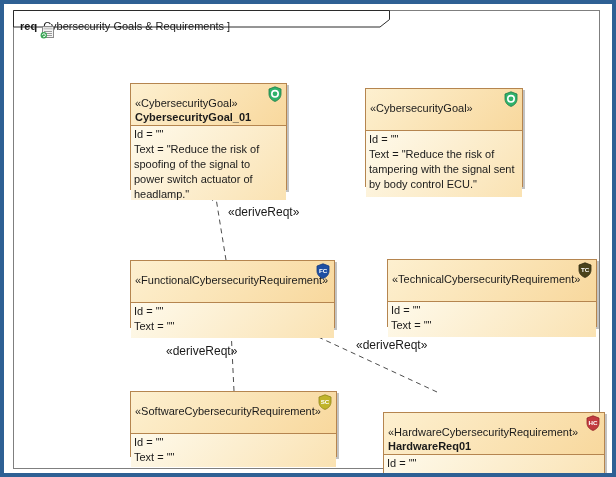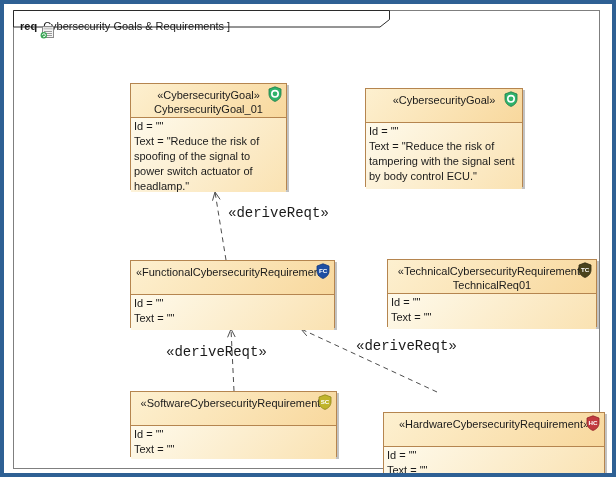--- a/index.html
+++ b/index.html
@@ -21,44 +21,44 @@
   .tab-text b { font-weight:bold; }
   .diagram-icon { display:inline-block; position:relative; top:0px; }
 
   .node {
     position:absolute; box-sizing:border-box;
     border:1px solid var(--node-border,#b5854f);
     box-shadow:2px 2px 0 var(--node-shadow,#bdbdbd);
     font-size:11px;
   }
   .node-header {
-    position:relative; text-align:center; padding:5px 4px 1px 4px;
+    position:relative; text-align:left; padding:13px 4px 1px 4px;
     border-bottom:1px solid var(--node-border,#b5854f);
     background:linear-gradient(135deg, var(--header-grad-top,#fdf0d0), var(--header-grad-bottom,#f8d89d));
     height:27px; box-sizing:content-box;
   }
   .stereotype { font-size:11px; line-height:13px; }
-  .node-name  { font-size:11px; font-weight:normal; line-height:14px; }
+  .node-name  { font-size:11px; font-weight:bold; line-height:14px; }
   .badge { position:absolute; top:2px; right:3px; width:16px; height:16px; }
   .node-body {
     background:linear-gradient(135deg, var(--body-grad-top,#fefaec), var(--body-grad-bottom,#fae2b2));
     padding:1px 3px; line-height:15px; height:calc(100% - 31px); box-sizing:border-box;
   }
 
   .goal1      { left:126px; top:79px;  width:157px; height:107px; }
   .goal2      { left:361px; top:84px;  width:158px; height:99px;  }
   .functional { left:126px; top:256px; width:205px; height:68px;  }
   .technical  { left:383px; top:255px; width:210px; height:68px;  }
   .software   { left:126px; top:387px; width:207px; height:66px;  }
   .hardware   { left:379px; top:408px; width:222px; height:67px;  }
 
   .edges { position:absolute; left:0; top:0; width:608px; height:469px; }
   .edges polyline, .edges line { stroke:var(--edge-color,#4d4d4d); stroke-width:1; fill:none; }
   .edge-label {
-    position:absolute; font-size:14px; white-space:nowrap; color:#1a1a1a;font-family:Liberation Mono, monospace;
+    position:absolute; font-size:12px; white-space:nowrap; color:#1a1a1a;
   }
   .lbl1 { left:224px; top:201px; }
   .lbl2 { left:162px; top:340px; }
   .lbl3 { left:352px; top:334px; }
 </style>
 </head>
 <body>
 
 <div class="window">
 
@@ -151,21 +151,20 @@
     </div>
     <div class="node-body">
       <div>Id = ""</div>
       <div>Text = ""</div>
     </div>
   </div>
 
   <div class="node technical">
     <div class="node-header">
       <div class="stereotype">«TechnicalCybersecurityRequirement»</div>
-      <div class="node-name">TechnicalReq01</div>
       <span class="badge">
         <svg width="16" height="16" viewBox="0 0 16 16">
           <path d="M8,0.8 L14,3 V8 C14,11.8 11.2,14.4 8,15.4 C4.8,14.4 2,11.8 2,8 V3 Z" fill="#4a431c" stroke="#2e2a10" stroke-width="0.8"></path>
           <text x="8" y="10.3" font-size="6.2" font-weight="bold" fill="#ffffff" text-anchor="middle" font-family="Liberation Sans, sans-serif">TC</text>
         </svg>
       </span>
     </div>
     <div class="node-body">
       <div>Id = ""</div>
       <div>Text = ""</div>
@@ -184,20 +183,21 @@
     </div>
     <div class="node-body">
       <div>Id = ""</div>
       <div>Text = ""</div>
     </div>
   </div>
 
   <div class="node hardware">
     <div class="node-header">
       <div class="stereotype">«HardwareCybersecurityRequirement»</div>
+      <div class="node-name">HardwareReq01</div>
       <span class="badge">
         <svg width="16" height="16" viewBox="0 0 16 16">
           <path d="M8,0.8 L14,3 V8 C14,11.8 11.2,14.4 8,15.4 C4.8,14.4 2,11.8 2,8 V3 Z" fill="#c23a3f" stroke="#8f2327" stroke-width="0.8"></path>
           <text x="8" y="10.3" font-size="6.2" font-weight="bold" fill="#ffffff" text-anchor="middle" font-family="Liberation Sans, sans-serif">HC</text>
         </svg>
       </span>
     </div>
     <div class="node-body">
       <div>Id = ""</div>
       <div>Text = ""</div>

